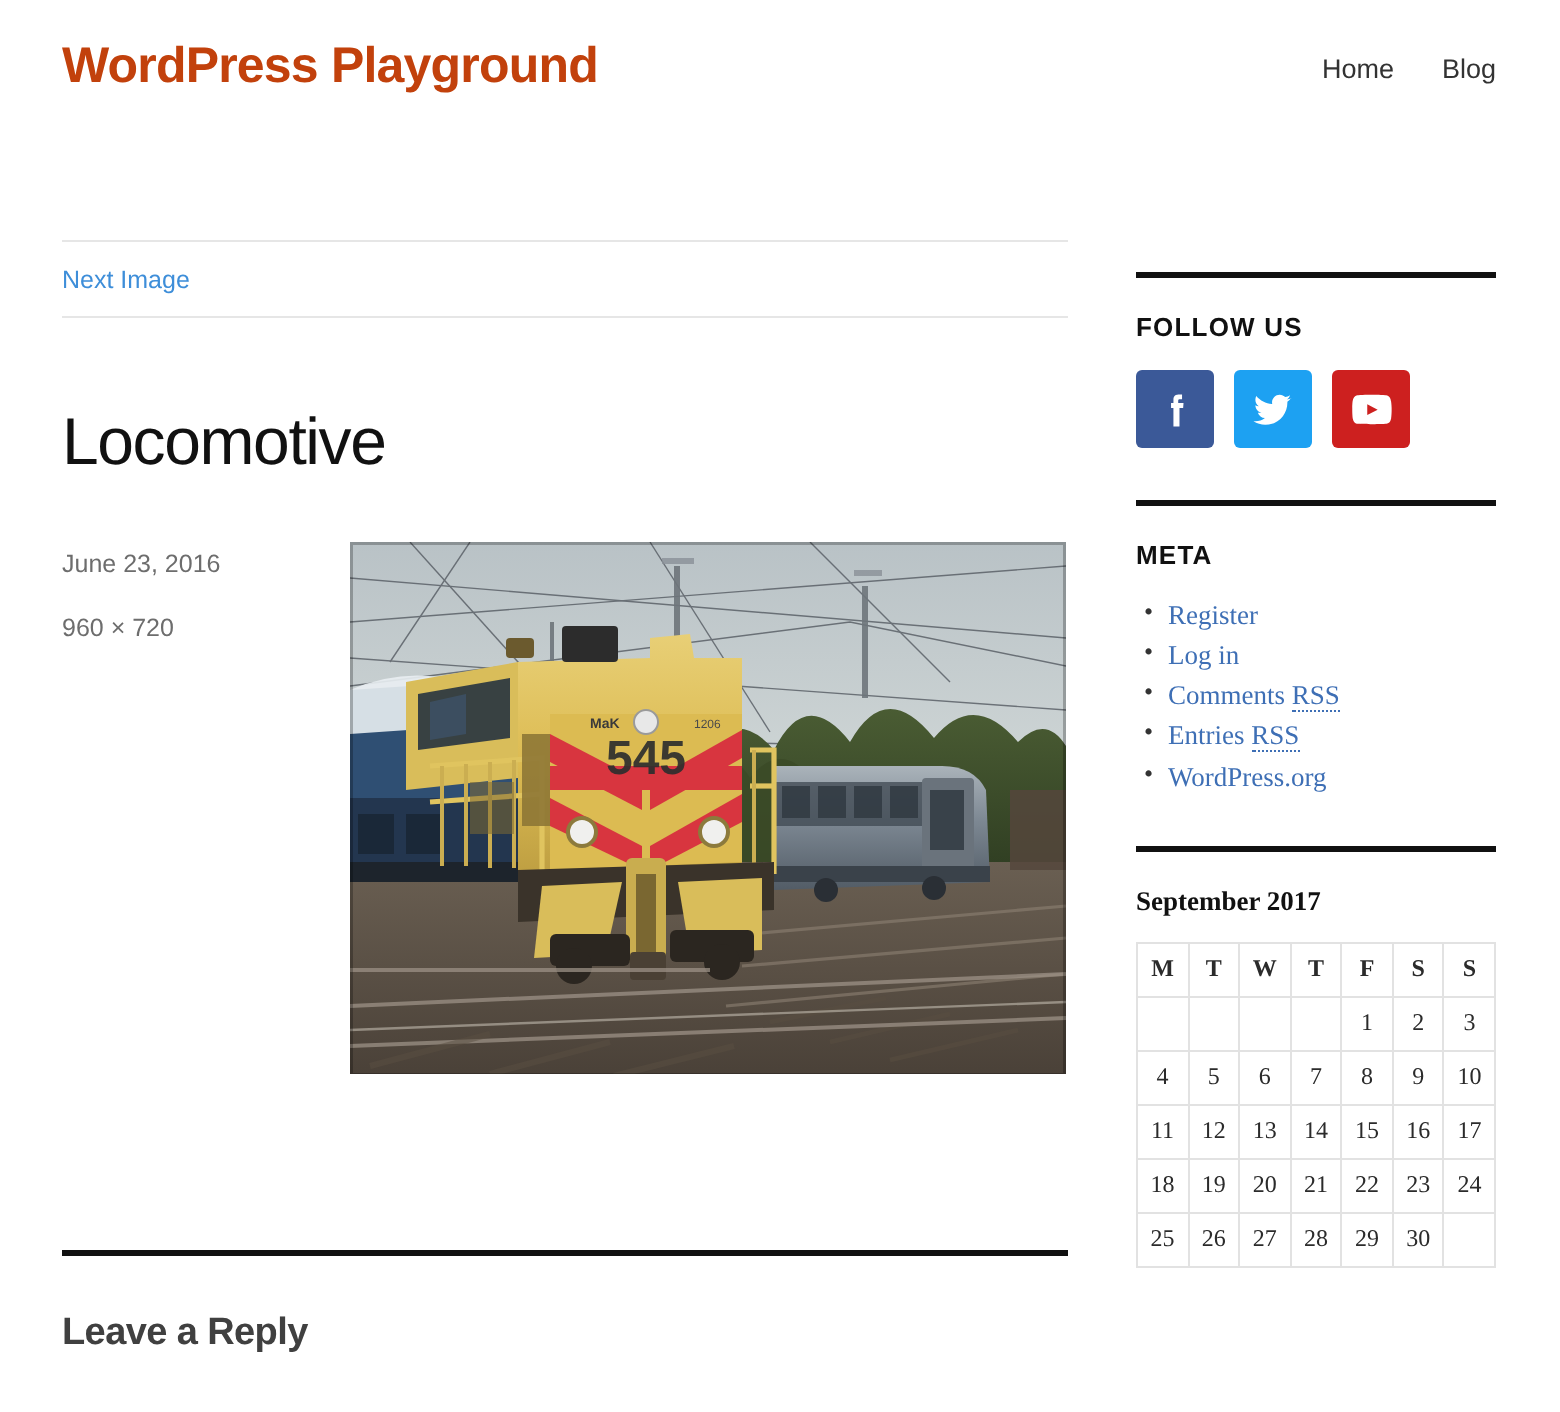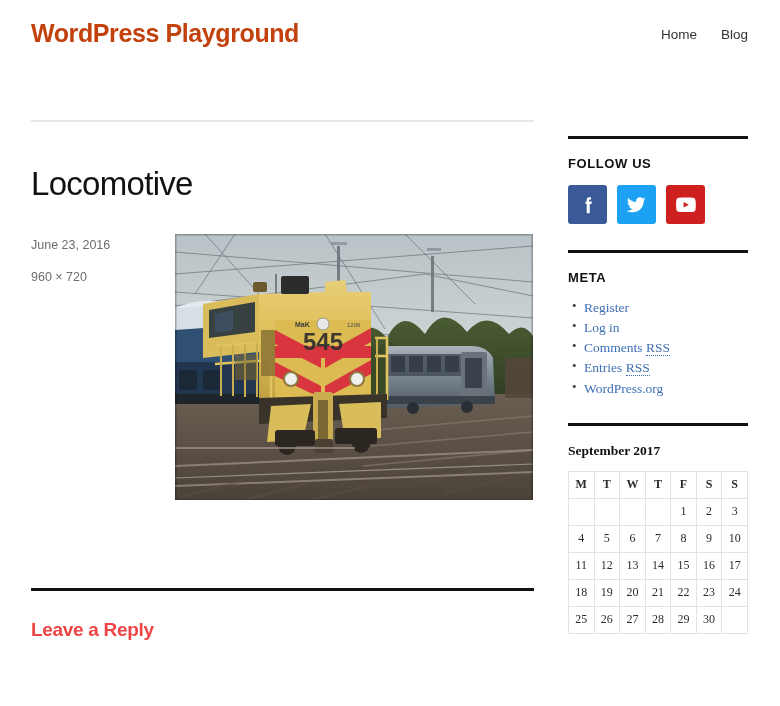--- a/index.html
+++ b/index.html
@@ -107,21 +107,21 @@
     border: 0;
     border-top: 3px solid #111111;
     margin: 0;
     height: 3px;
   }
   .comments-area { margin-top: 88px; }
   .comments-title {
     font-size: 19px;
     font-weight: bold;
     letter-spacing: -0.3px;
-    color: #ef4444;
+    color: #404040;
     margin: 28px 0 0 0;
   }
 
   
   .widget { margin-bottom: 26px; }
   .widget-rule {
     border: 0;
     border-top: 3px solid #111111;
     margin: 0 0 17px 0;
     height: 3px;
@@ -211,20 +211,23 @@
     <a class="nav-link" href="#">Home</a>
     <a class="nav-link" href="#">Blog</a>
   </nav>
 </header>
 
 <div class="layout">
 
   <main class="content-col">
 
     <hr class="rule-thin">
+    <div class="image-nav">
+      <a href="#">Next Image</a>
+    </div>
     <hr class="rule-thin">
 
     <h2 class="entry-title">Locomotive</h2>
 
     <div class="entry-body">
 
       <div class="entry-meta">
         <div class="meta-line">June 23, 2016</div>
         <div class="meta-line">960 × 720</div>
       </div>

